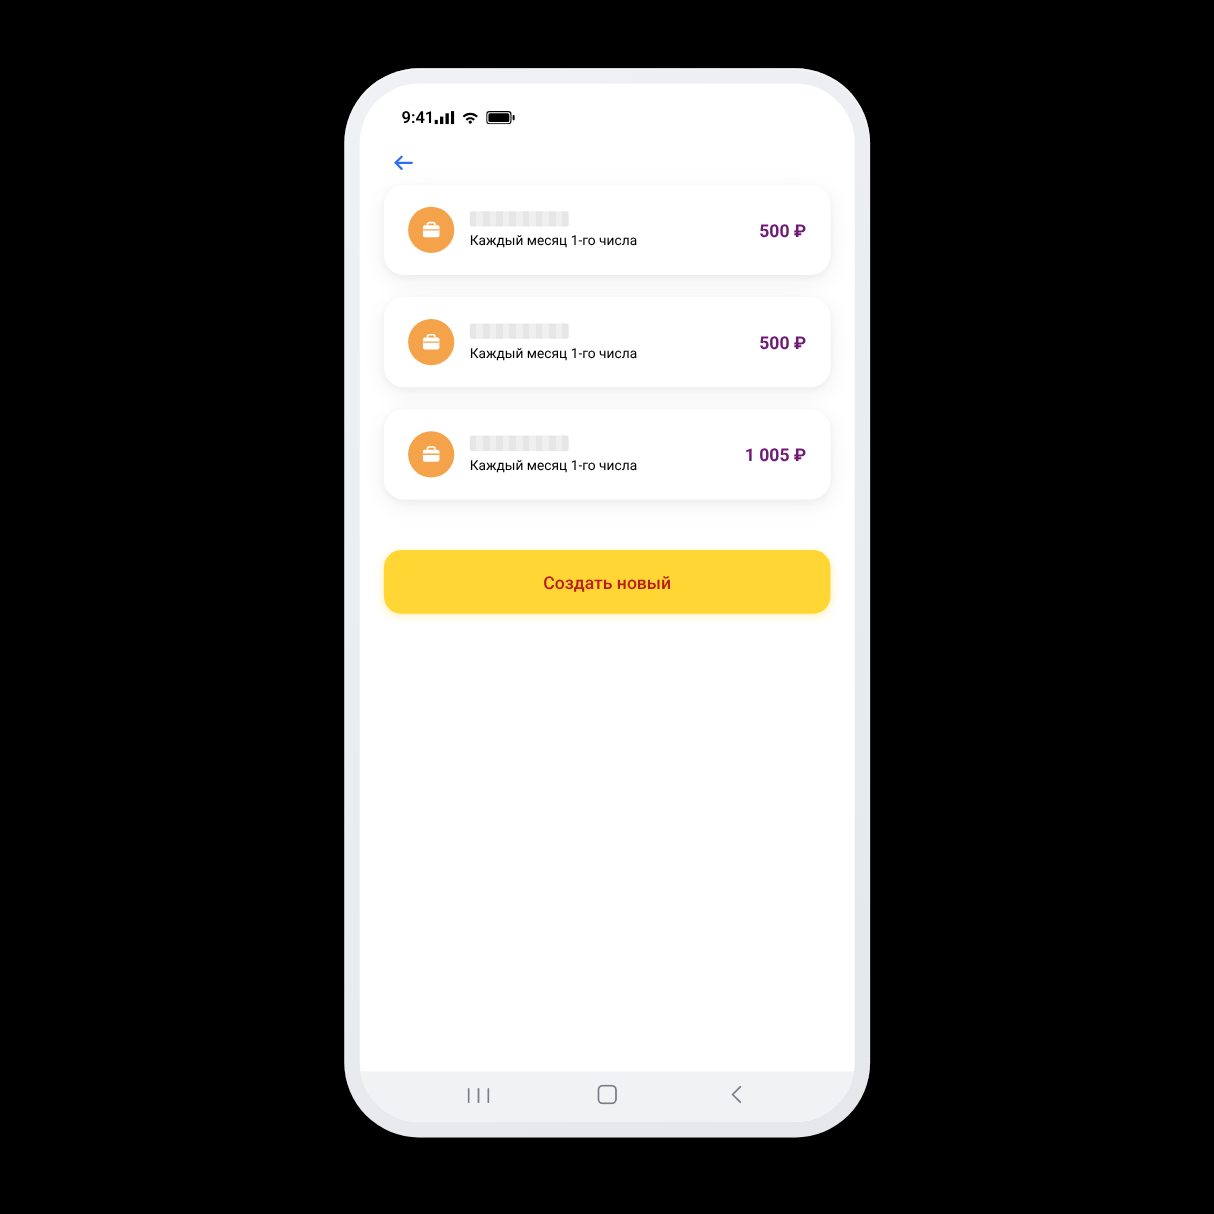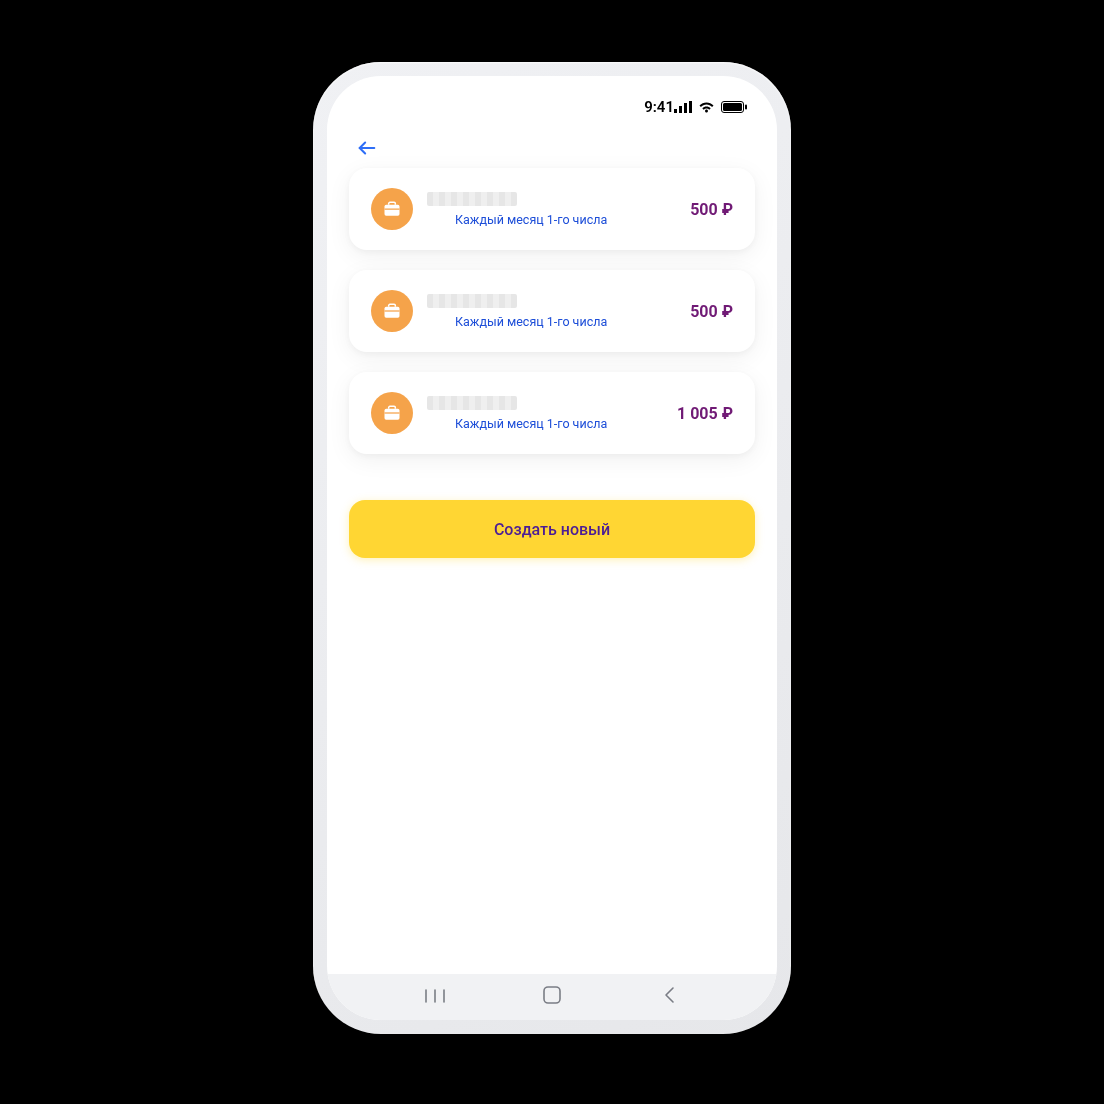--- a/index.html
+++ b/index.html
@@ -29,21 +29,21 @@
     border-radius: 54px;
     overflow: hidden;
     position: relative;
     display: flex;
     flex-direction: column;
   }
   .status-bar {
     height: 42px;
     display: flex;
     align-items: center;
-    justify-content: flex-end;
+    justify-content: flex-start;
     padding: 0 30px 0 38px;
     margin-top: 10px;
   }
   .status-time {
     font-size: 15px;
     font-weight: 600;
     color: #000;
   }
   .status-icons {
     display: flex;
@@ -102,40 +102,39 @@
   .card-title-blur {
     width: 90px;
     height: 14px;
     border-radius: 2px;
     background: repeating-linear-gradient(90deg, #e6e6e6 0 6px, #efefef 6px 12px);
     filter: blur(0.5px);
     margin-bottom: 6px;
   }
   .card-sub {
     font-size: 12.5px;
-    color: #1d4ed8;
-    margin-left: 28px;
+    color: #000000;
   }
   .card-amount {
     font-size: 16px;
     font-weight: 700;
     color: #701a75;
     white-space: nowrap;
   }
   .create-btn {
     margin: 46px 22px 0 22px;
     background: #ffd633;
     border-radius: 16px;
     height: 58px;
     display: flex;
     align-items: center;
     justify-content: center;
     font-size: 16px;
     font-weight: 500;
-    color: #4c1d95;
+    color: #b91c1c;
     cursor: pointer;
     box-shadow: 0 2px 8px rgba(255,214,51,0.35);
   }
   .android-nav {
     position: absolute;
     bottom: 0;
     left: 0;
     right: 0;
     height: 46px;
     background: #f1f2f4;

